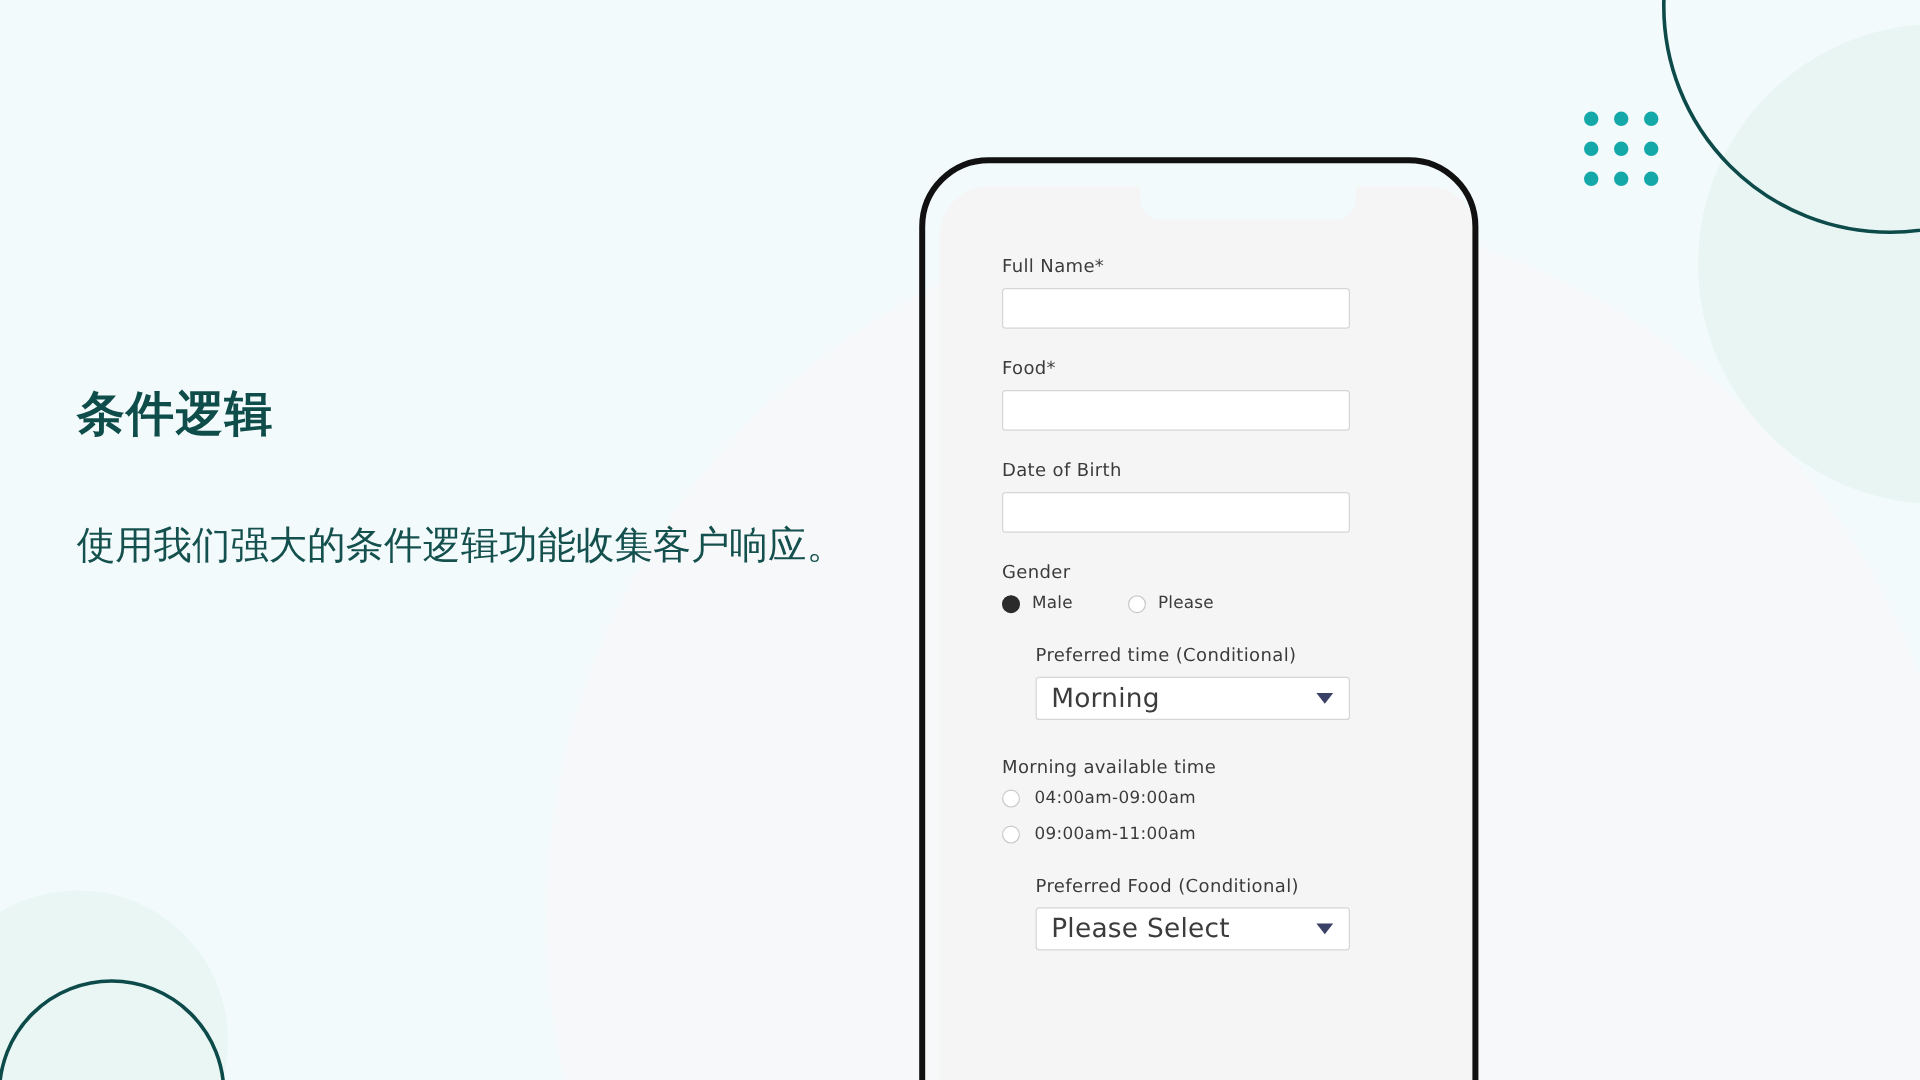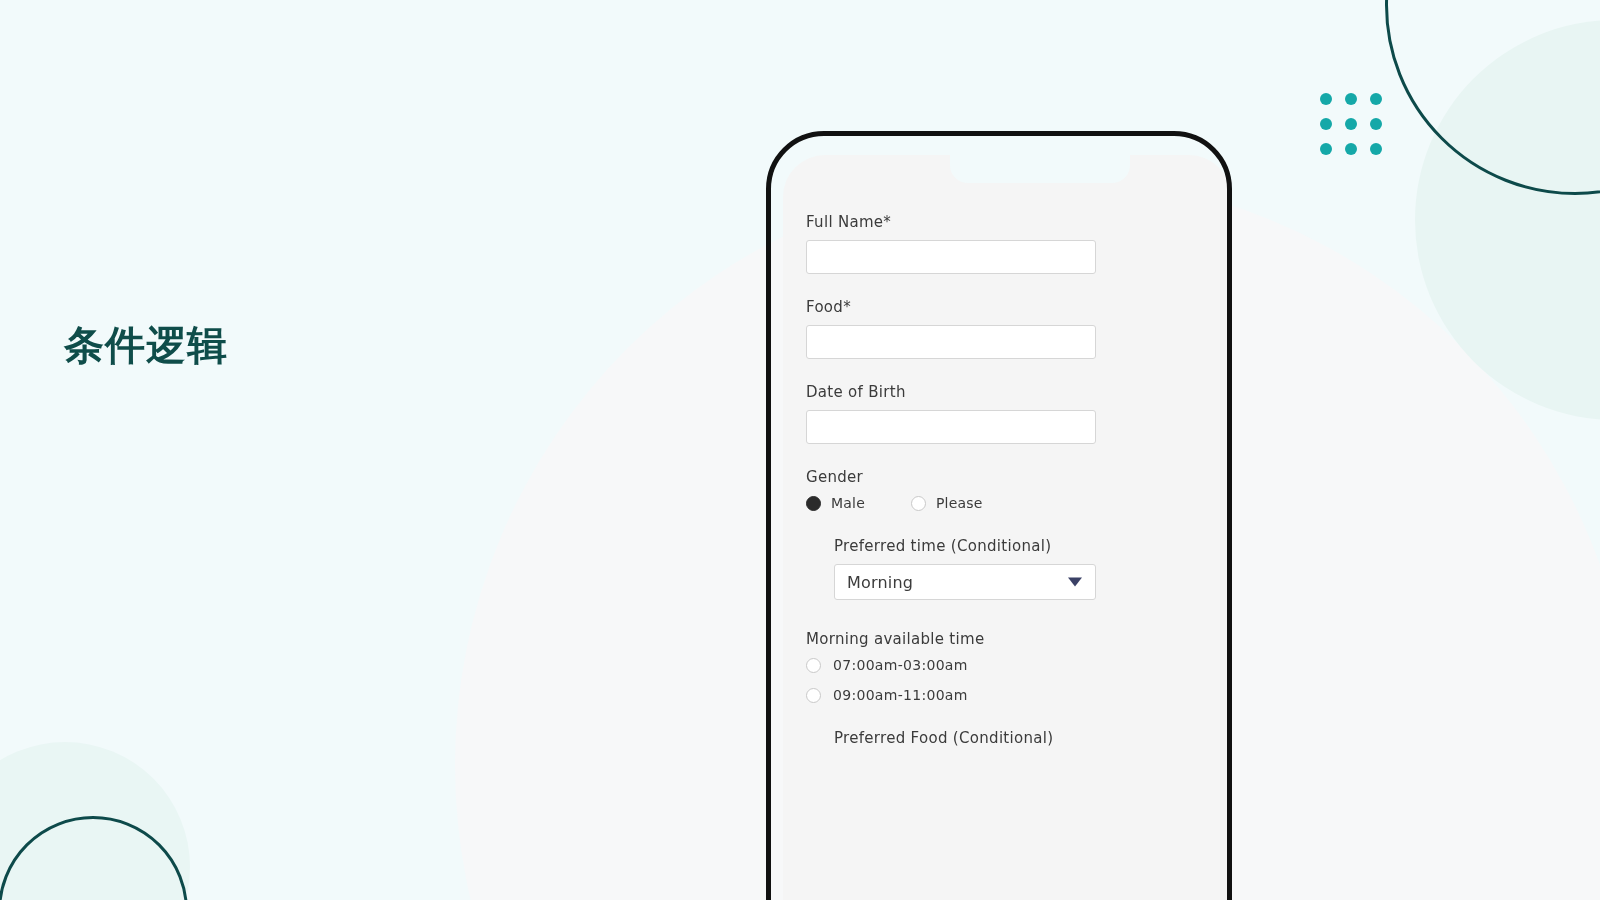--- a/index.html
+++ b/index.html
@@ -137,21 +137,21 @@
     top: 149px;
     width: 180px;
     height: 34px;
     background: #f2fafb;
     border-radius: 0 0 18px 18px;
   }
 
   
   .form {
     position: absolute;
-    left: 806px;
+    left: 835px;
     top: 213px;
     width: 290px;
   }
   .field {
     margin-bottom: 24px;
   }
   .field-label {
     font-size: 15px;
     color: #3b3b3b;
     letter-spacing: 0.3px;
@@ -203,21 +203,21 @@
     height: 36px;
     background: #ffffff;
     border: 1px solid #d6d6d6;
     border-radius: 3px;
     box-sizing: border-box;
     display: flex;
     align-items: center;
     padding: 0 12px;
   }
   .select-value {
-    font-size: 16px;
+    font-size: 22px;
     color: #3c3c3c;
     letter-spacing: 0.2px;
   }
   .select-caret {
     position: absolute;
     right: 13px;
     top: 50%;
     transform: translateY(-50%);
     width: 0;
     height: 0;
@@ -259,20 +259,21 @@
       <i></i>
       <i></i>
       <i></i>
       <i></i>
       <i></i>
   </div>
 </div>
 
 <div class="copy">
   <h1>条件逻辑</h1>
+  <p>使用我们强大的条件逻辑功能收集客户响应。</p>
 </div>
 
 <div class="phone-screen"></div>
 <div class="phone"></div>
 <div class="notch"></div>
 
 <div class="form">
 
   <div class="field">
     <div class="field-label">Full Name*</div>
@@ -309,26 +310,30 @@
       <span class="select-value">Morning</span>
       <span class="select-caret"></span>
     </div>
   </div>
 
   <div class="field gap-lg">
     <div class="field-label">Morning available time</div>
     <div class="slot-list">
       <div class="slot-item">
         <span class="radio-mark"></span>
-        <span class="slot-text">07:00am-03:00am</span>
+        <span class="slot-text">04:00am-09:00am</span>
       </div>
       <div class="slot-item">
         <span class="radio-mark"></span>
         <span class="slot-text">09:00am-11:00am</span>
       </div>
     </div>
   </div>
 
   <div class="field gap-md">
     <div class="field-label">Preferred Food (Conditional)</div>
+    <div class="select-box">
+      <span class="select-value">Please Select</span>
+      <span class="select-caret"></span>
+    </div>
   </div>
 
 </div>
 
 </body></html>

